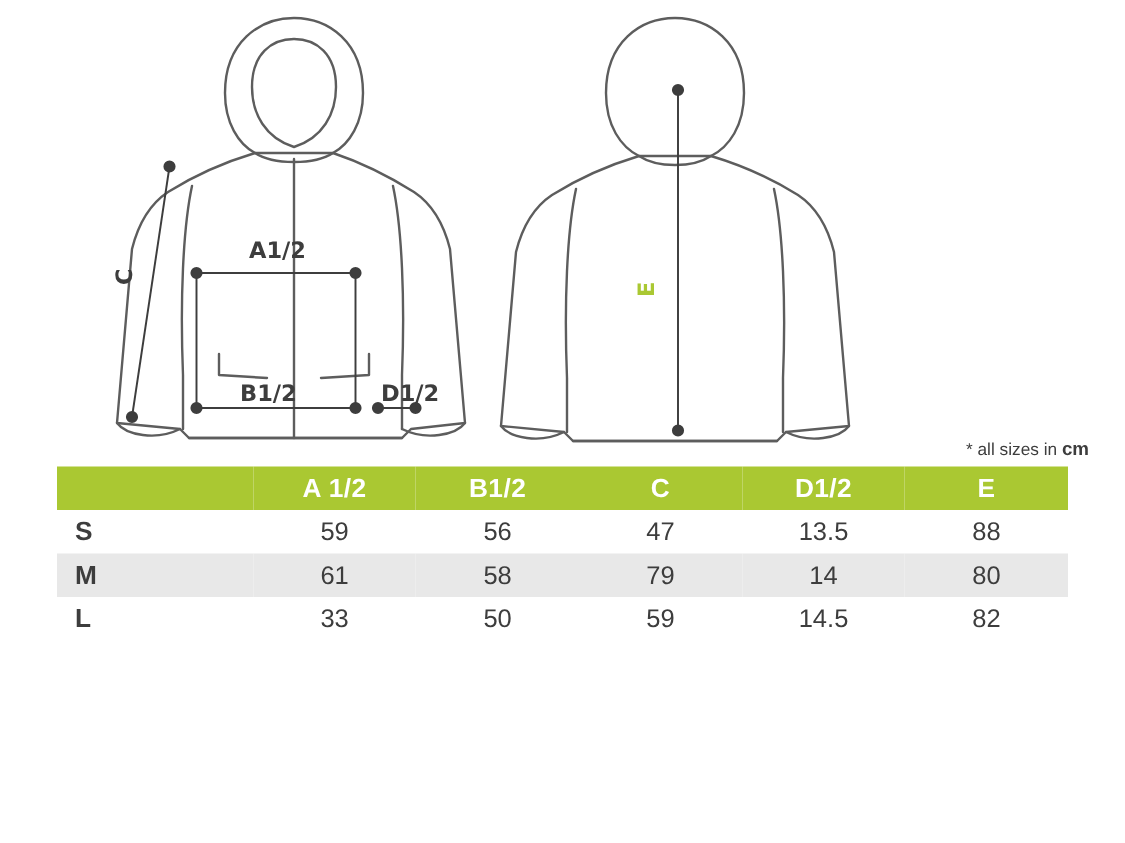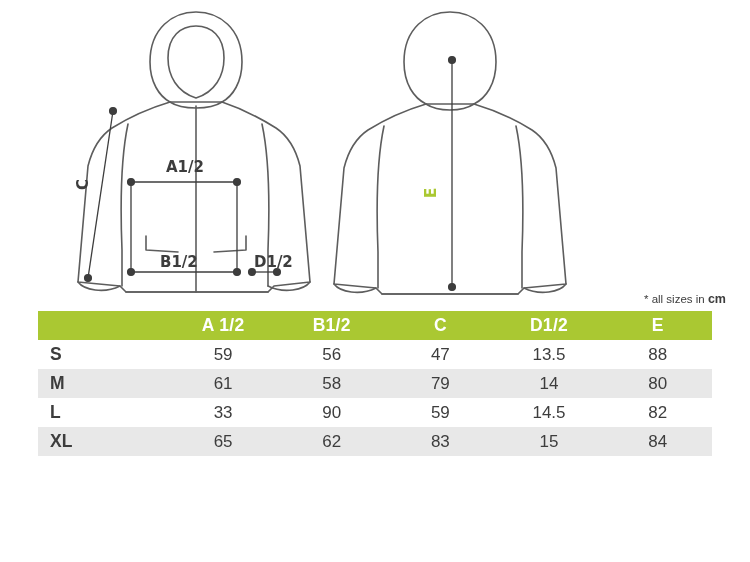--- a/index.html
+++ b/index.html
@@ -238,29 +238,21 @@
         <td class="rowlabel">M</td>
         <td>61</td>
         <td>58</td>
         <td>79</td>
         <td>14</td>
         <td>80</td>
       </tr>
       <tr class="odd">
         <td class="rowlabel">L</td>
         <td>33</td>
-        <td>90</td>
+        <td>50</td>
         <td>59</td>
         <td>14.5</td>
         <td>82</td>
       </tr>
-      <tr class="even">
-        <td class="rowlabel">XL</td>
-        <td>65</td>
-        <td>62</td>
-        <td>83</td>
-        <td>15</td>
-        <td>84</td>
-      </tr>
     </tbody>
   </table>
 
 </div>
 
 </body></html>

